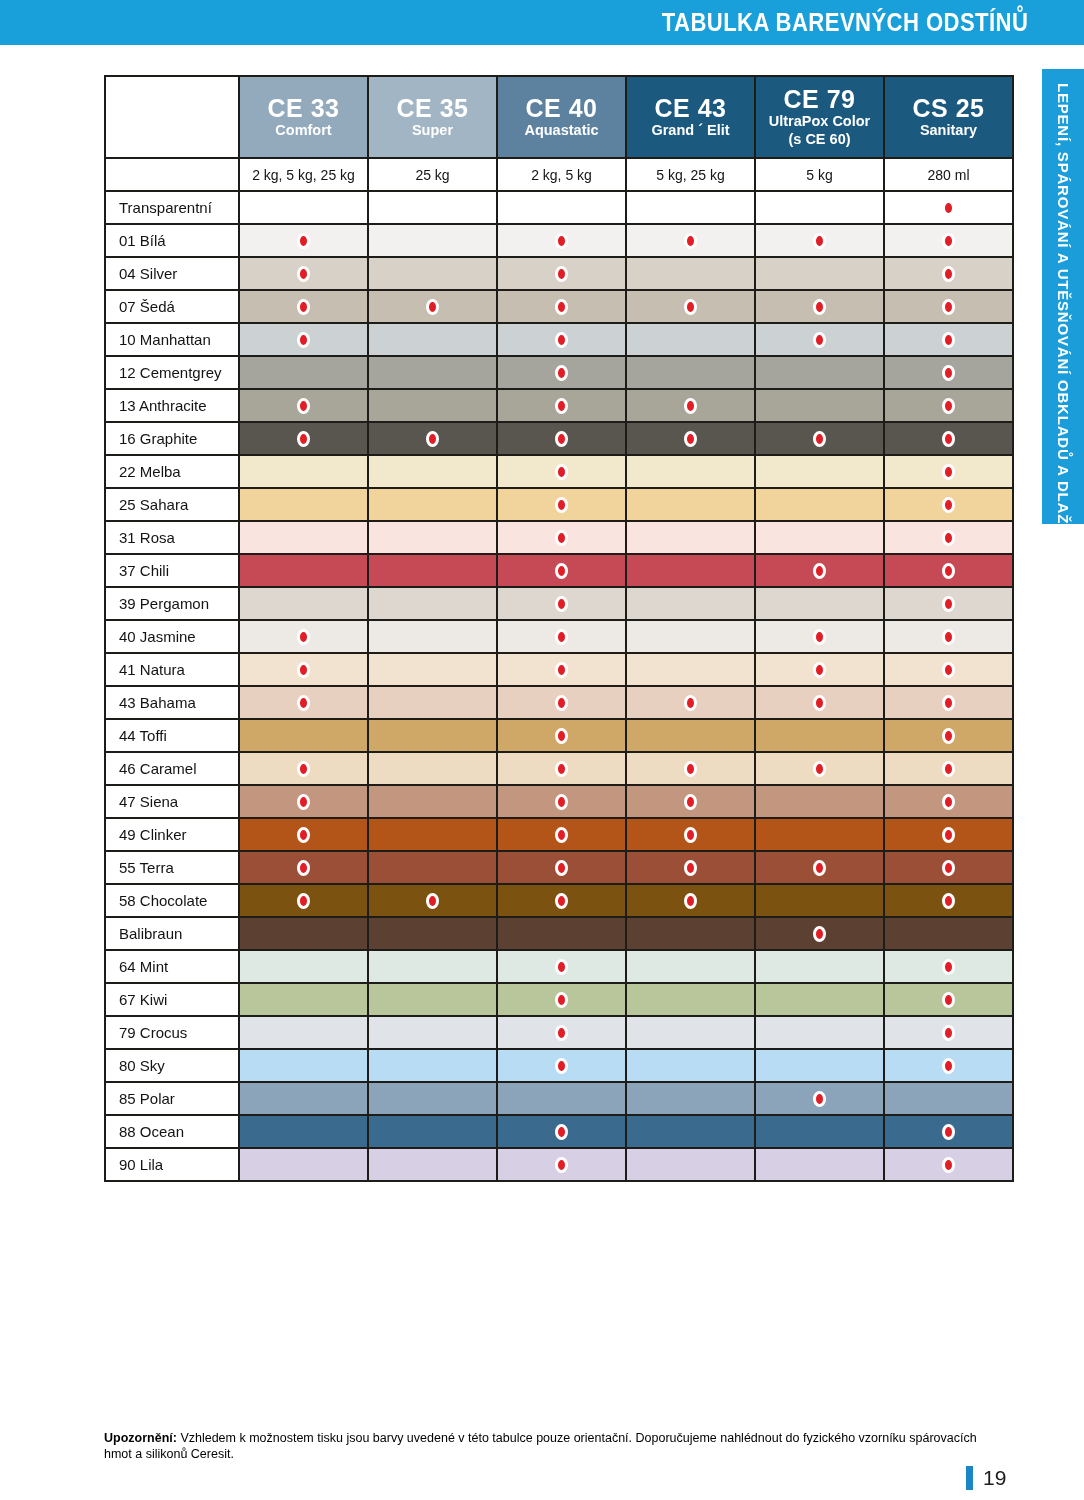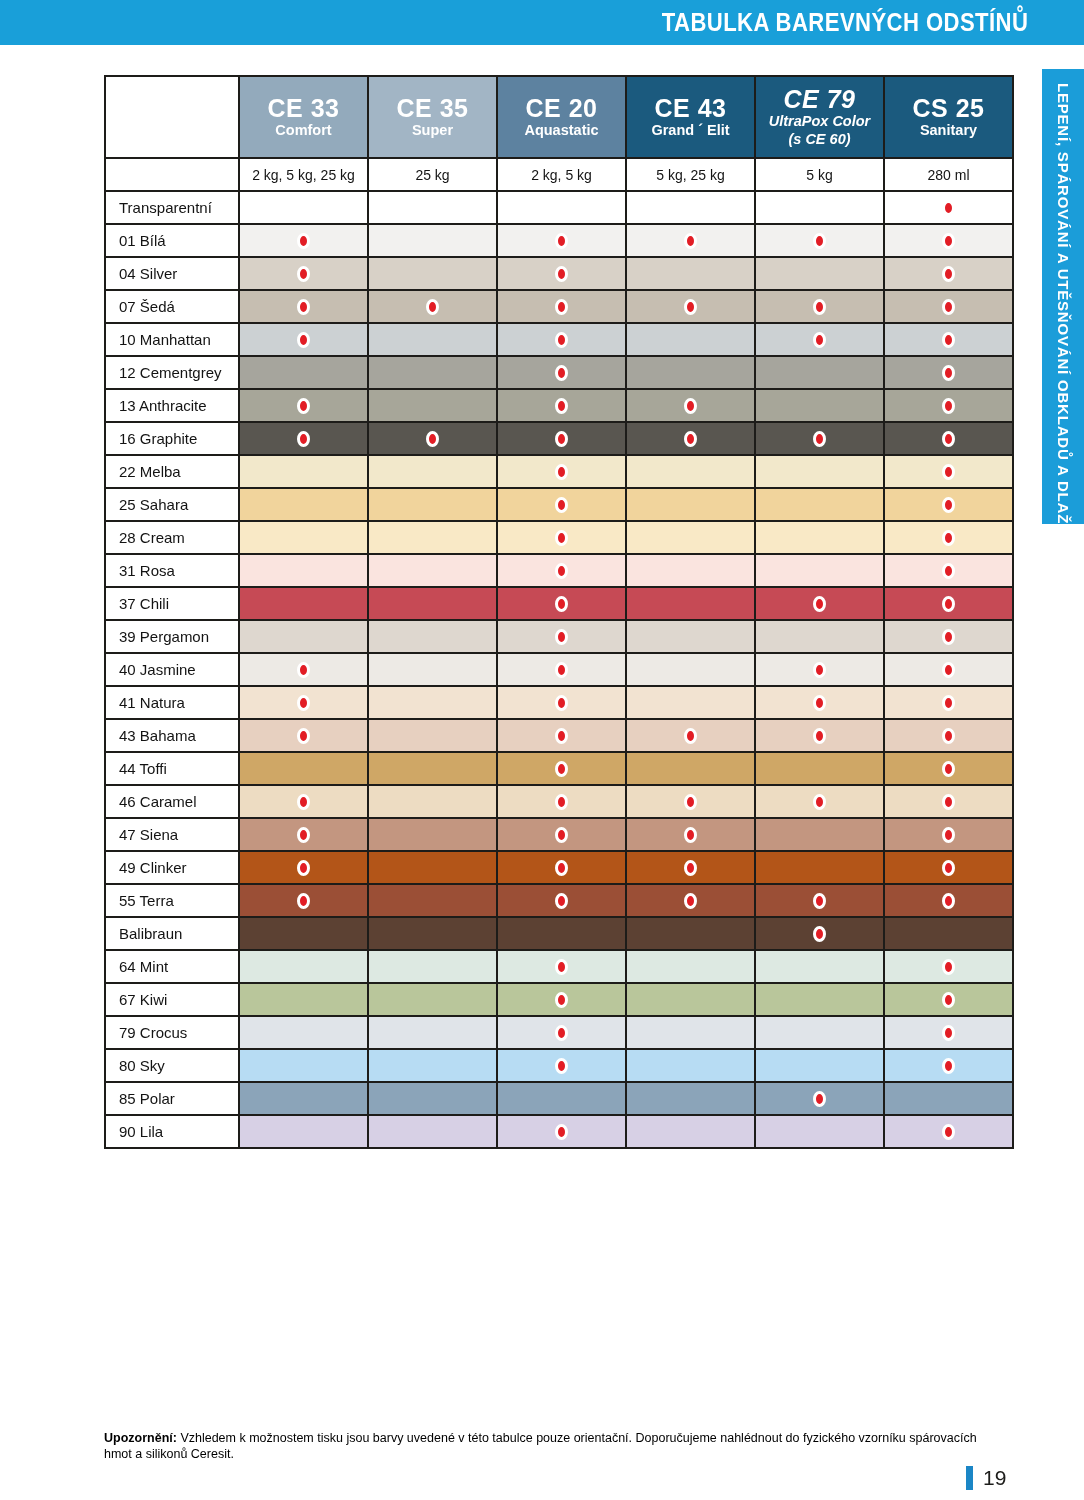--- a/index.html
+++ b/index.html
@@ -136,28 +136,28 @@
             <th class="corner">KÓD BARVY</th>
             <th style="background: rgb(147, 170, 188);">
               <div class="code">CE 33</div>
               <div class="sub">Comfort</div>
             </th>
             <th style="background: rgb(162, 181, 197);">
               <div class="code">CE 35</div>
               <div class="sub">Super</div>
             </th>
             <th style="background: rgb(93, 130, 160);">
-              <div class="code">CE 20</div>
+              <div class="code">CE 40</div>
               <div class="sub">Aquastatic</div>
             </th>
             <th style="background: rgb(27, 90, 126);">
               <div class="code">CE 43</div>
               <div class="sub">Grand ´ Elit</div>
             </th>
-            <th style="background: rgb(27, 90, 126); font-style: italic;">
+            <th style="background: rgb(27, 90, 126);">
               <div class="code">CE 79</div>
               <div class="sub">UltraPox Color</div>
               <div class="sub">(s CE 60)</div>
             </th>
             <th style="background: rgb(27, 90, 126);">
               <div class="code">CS 25</div>
               <div class="sub">Sanitary</div>
             </th>
           </tr>
           <tr class="sizes">
@@ -253,29 +253,20 @@
           <tr class="colorrow">
             <td class="rowlabel">25 Sahara</td>
             <td class="cell" style="background: rgb(241, 212, 156);"></td>
             <td class="cell" style="background: rgb(241, 212, 156);"></td>
             <td class="cell" style="background: rgb(241, 212, 156);"><span class="dot"></span></td>
             <td class="cell" style="background: rgb(241, 212, 156);"></td>
             <td class="cell" style="background: rgb(241, 212, 156);"></td>
             <td class="cell" style="background: rgb(241, 212, 156);"><span class="dot"></span></td>
           </tr>
           <tr class="colorrow">
-            <td class="rowlabel">28 Cream</td>
-            <td class="cell" style="background: rgb(249, 233, 198);"></td>
-            <td class="cell" style="background: rgb(249, 233, 198);"></td>
-            <td class="cell" style="background: rgb(249, 233, 198);"><span class="dot"></span></td>
-            <td class="cell" style="background: rgb(249, 233, 198);"></td>
-            <td class="cell" style="background: rgb(249, 233, 198);"></td>
-            <td class="cell" style="background: rgb(249, 233, 198);"><span class="dot"></span></td>
-          </tr>
-          <tr class="colorrow">
             <td class="rowlabel">31 Rosa</td>
             <td class="cell" style="background: rgb(250, 228, 223);"></td>
             <td class="cell" style="background: rgb(250, 228, 223);"></td>
             <td class="cell" style="background: rgb(250, 228, 223);"><span class="dot"></span></td>
             <td class="cell" style="background: rgb(250, 228, 223);"></td>
             <td class="cell" style="background: rgb(250, 228, 223);"></td>
             <td class="cell" style="background: rgb(250, 228, 223);"><span class="dot"></span></td>
           </tr>
           <tr class="colorrow">
             <td class="rowlabel">37 Chili</td>
@@ -361,20 +352,29 @@
           <tr class="colorrow">
             <td class="rowlabel">55 Terra</td>
             <td class="cell" style="background: rgb(155, 79, 54);"><span class="dot"></span></td>
             <td class="cell" style="background: rgb(155, 79, 54);"></td>
             <td class="cell" style="background: rgb(155, 79, 54);"><span class="dot"></span></td>
             <td class="cell" style="background: rgb(155, 79, 54);"><span class="dot"></span></td>
             <td class="cell" style="background: rgb(155, 79, 54);"><span class="dot"></span></td>
             <td class="cell" style="background: rgb(155, 79, 54);"><span class="dot"></span></td>
           </tr>
           <tr class="colorrow">
+            <td class="rowlabel">58 Chocolate</td>
+            <td class="cell" style="background: rgb(124, 82, 16);"><span class="dot"></span></td>
+            <td class="cell" style="background: rgb(124, 82, 16);"><span class="dot"></span></td>
+            <td class="cell" style="background: rgb(124, 82, 16);"><span class="dot"></span></td>
+            <td class="cell" style="background: rgb(124, 82, 16);"><span class="dot"></span></td>
+            <td class="cell" style="background: rgb(124, 82, 16);"></td>
+            <td class="cell" style="background: rgb(124, 82, 16);"><span class="dot"></span></td>
+          </tr>
+          <tr class="colorrow">
             <td class="rowlabel">Balibraun</td>
             <td class="cell" style="background: rgb(92, 65, 51);"></td>
             <td class="cell" style="background: rgb(92, 65, 51);"></td>
             <td class="cell" style="background: rgb(92, 65, 51);"></td>
             <td class="cell" style="background: rgb(92, 65, 51);"></td>
             <td class="cell" style="background: rgb(92, 65, 51);"><span class="dot"></span></td>
             <td class="cell" style="background: rgb(92, 65, 51);"></td>
           </tr>
           <tr class="colorrow">
             <td class="rowlabel">64 Mint</td>
@@ -415,20 +415,29 @@
           <tr class="colorrow">
             <td class="rowlabel">85 Polar</td>
             <td class="cell" style="background: rgb(139, 164, 185);"></td>
             <td class="cell" style="background: rgb(139, 164, 185);"></td>
             <td class="cell" style="background: rgb(139, 164, 185);"></td>
             <td class="cell" style="background: rgb(139, 164, 185);"></td>
             <td class="cell" style="background: rgb(139, 164, 185);"><span class="dot"></span></td>
             <td class="cell" style="background: rgb(139, 164, 185);"></td>
           </tr>
           <tr class="colorrow">
+            <td class="rowlabel">88 Ocean</td>
+            <td class="cell" style="background: rgb(58, 107, 142);"></td>
+            <td class="cell" style="background: rgb(58, 107, 142);"></td>
+            <td class="cell" style="background: rgb(58, 107, 142);"><span class="dot"></span></td>
+            <td class="cell" style="background: rgb(58, 107, 142);"></td>
+            <td class="cell" style="background: rgb(58, 107, 142);"></td>
+            <td class="cell" style="background: rgb(58, 107, 142);"><span class="dot"></span></td>
+          </tr>
+          <tr class="colorrow">
             <td class="rowlabel">90 Lila</td>
             <td class="cell" style="background: rgb(215, 208, 229);"></td>
             <td class="cell" style="background: rgb(215, 208, 229);"></td>
             <td class="cell" style="background: rgb(215, 208, 229);"><span class="dot"></span></td>
             <td class="cell" style="background: rgb(215, 208, 229);"></td>
             <td class="cell" style="background: rgb(215, 208, 229);"></td>
             <td class="cell" style="background: rgb(215, 208, 229);"><span class="dot"></span></td>
           </tr>
         </tbody>
     </table>

